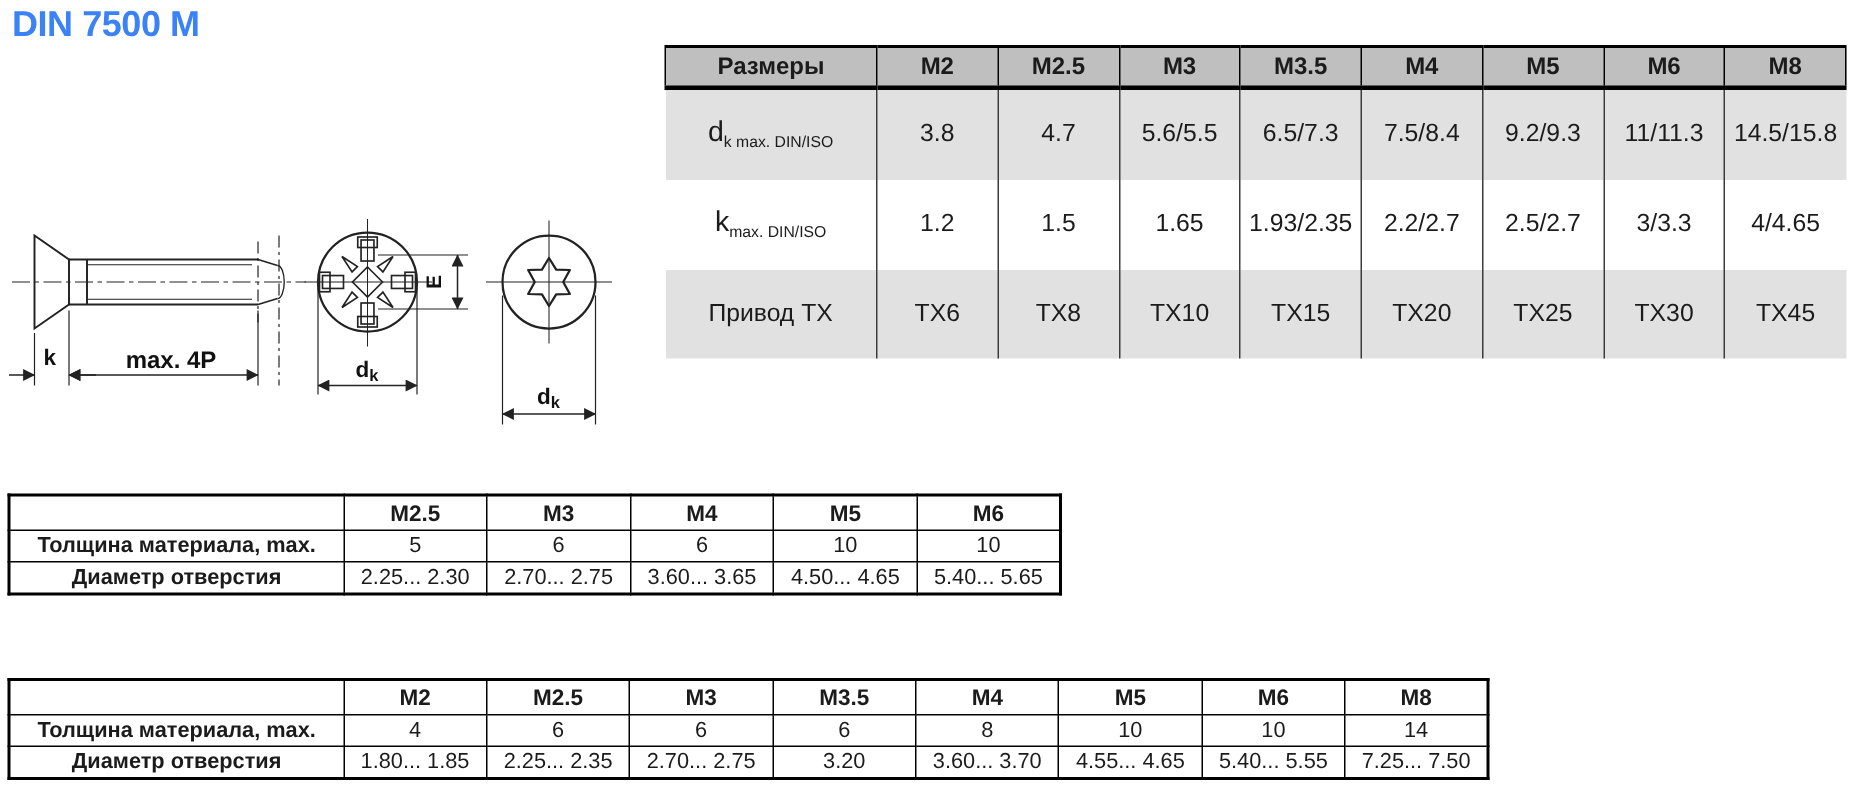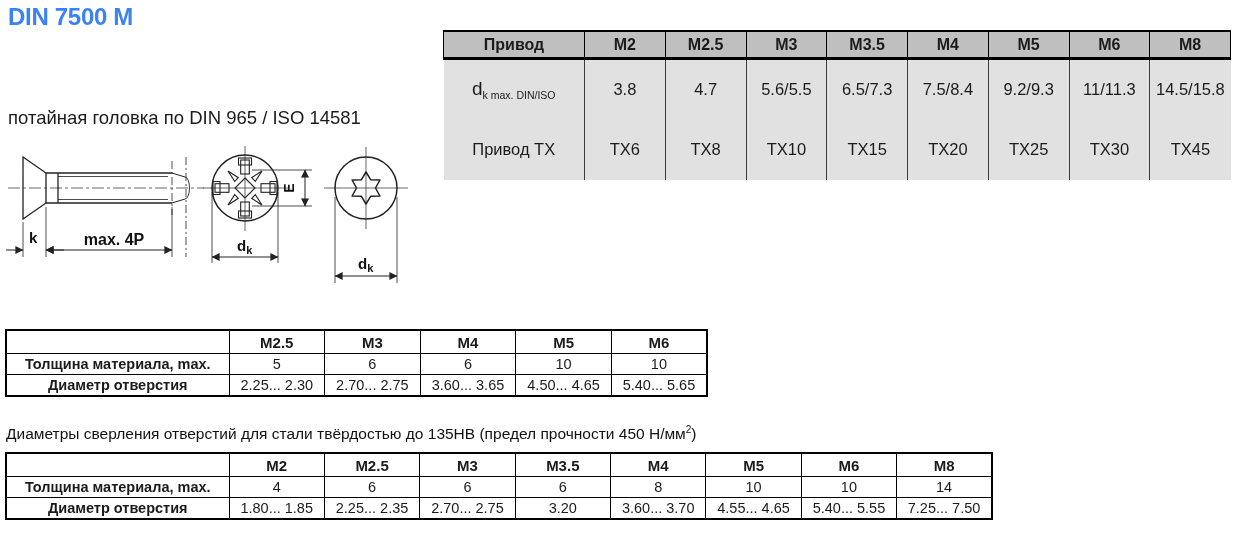--- a/index.html
+++ b/index.html
@@ -42,21 +42,20 @@
   #tbl-st{left:5px;top:452px;width:988px;}
   #title-al{left:6px;top:306px;}
   #title-st{left:6px;top:424px;}
 </style>
 </head>
 <body>
 
 <div class="page">
 
   <div class="h1">DIN 7500 M</div>
-  <div class="sub2">потайная головка по DIN 965 / ISO 14581</div>
 
   <svg class="drawings" width="440" height="155" viewBox="0 0 440 155">
     <defs>
       <marker id="arr" viewBox="0 0 10 10" refX="9.5" refY="5" markerWidth="10" markerHeight="8" orient="auto-start-reverse">
         <path d="M0,0 L10,5 L0,10 z" fill="#222"></path>
       </marker>
     </defs>
     <g stroke="#222" fill="none" stroke-width="1.3">
       <line x1="8" y1="43" x2="204" y2="43" stroke-width=".7" stroke-dasharray="12 3 3 3"></line>
       <polygon points="23,12 46,28 46,58 23,74"></polygon>
@@ -125,21 +124,21 @@
     </g>
     <text x="358" y="124" font-size="15" font-weight="bold" fill="#111"><tspan>d</tspan><tspan dy="3" font-size="11">k</tspan></text>
   </svg>
 
   <table class="main-table">
     <colgroup>
         <col style="width:141px">
       </colgroup>
     <thead>
         <tr>
-          <th>Привод</th>
+          <th>Размеры</th>
           <th>M2</th>
           <th>M2.5</th>
           <th>M3</th>
           <th>M3.5</th>
           <th>M4</th>
           <th>M5</th>
           <th>M6</th>
           <th>M8</th>
         </tr>
       </thead>
@@ -148,20 +147,31 @@
           <th><span class="dimletter">d</span><sub>k max. DIN/ISO</sub></th>
           <td>3.8</td>
           <td>4.7</td>
           <td>5.6/5.5</td>
           <td>6.5/7.3</td>
           <td>7.5/8.4</td>
           <td>9.2/9.3</td>
           <td>11/11.3</td>
           <td>14.5/15.8</td>
         </tr>
+        <tr>
+          <th><span class="dimletter">k</span><sub>max. DIN/ISO</sub></th>
+          <td>1.2</td>
+          <td>1.5</td>
+          <td>1.65</td>
+          <td>1.93/2.35</td>
+          <td>2.2/2.7</td>
+          <td>2.5/2.7</td>
+          <td>3/3.3</td>
+          <td>4/4.65</td>
+        </tr>
         <tr class="band">
           <th><span>Привод TX</span></th>
           <td>TX6</td>
           <td>TX8</td>
           <td>TX10</td>
           <td>TX15</td>
           <td>TX20</td>
           <td>TX25</td>
           <td>TX30</td>
           <td>TX45</td>
@@ -196,21 +206,20 @@
           <th>Диаметр отверстия</th>
           <td>2.25... 2.30</td>
           <td>2.70... 2.75</td>
           <td>3.60... 3.65</td>
           <td>4.50... 4.65</td>
           <td>5.40... 5.65</td>
         </tr>
       </tbody>
   </table>
 
-  <div class="sec-title" id="title-st"><span>Диаметры сверления отверстий для стали твёрдостью до 135HB (предел прочности 450 Н/мм</span><sup>2</sup><span>)</span></div>
   <table class="grid" id="tbl-st">
     <colgroup>
         <col style="width:223px">
       </colgroup>
     <thead>
         <tr>
           <th></th>
           <th>M2</th>
           <th>M2.5</th>
           <th>M3</th>

